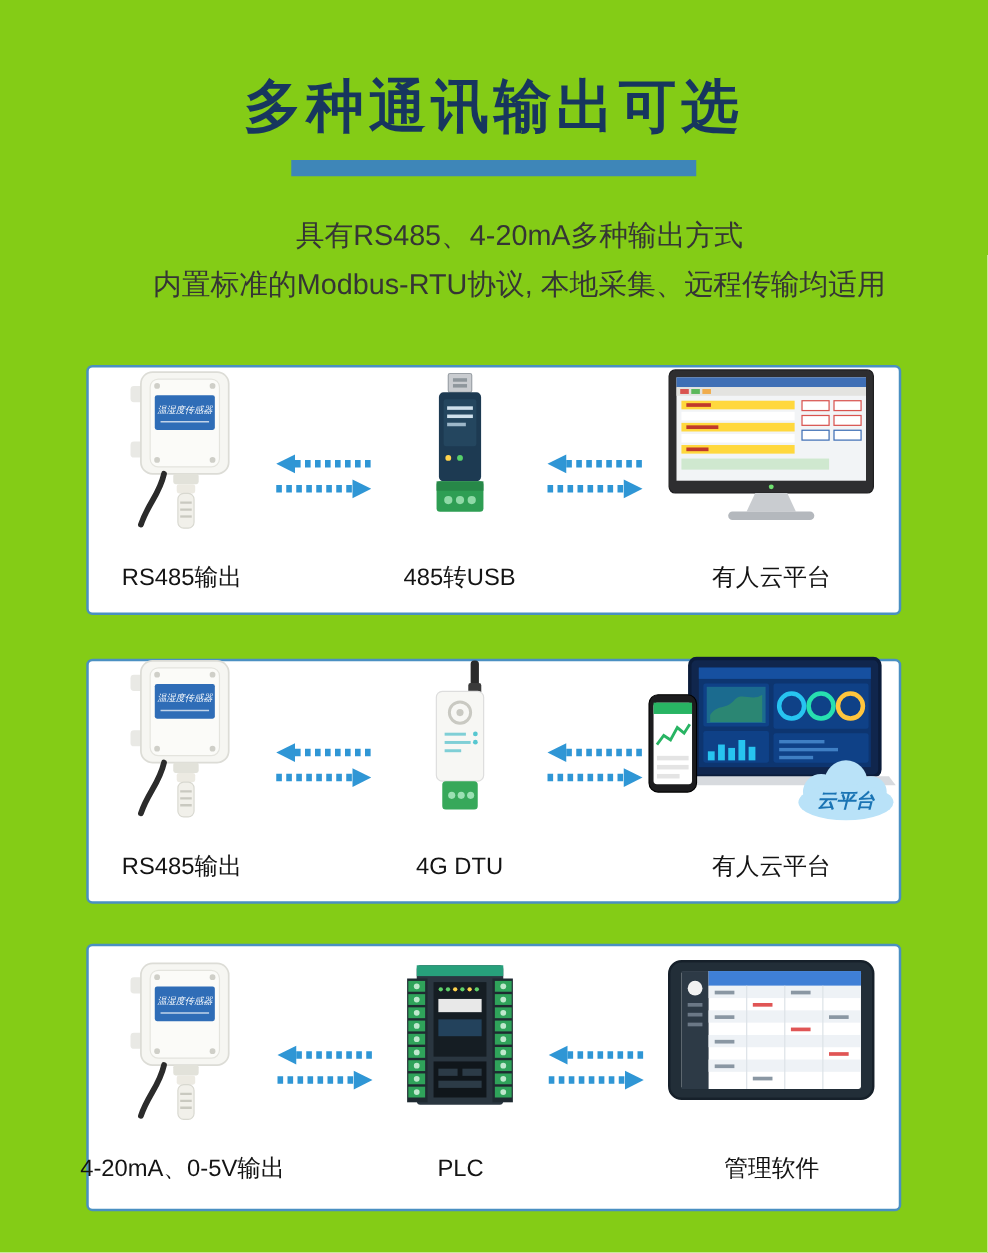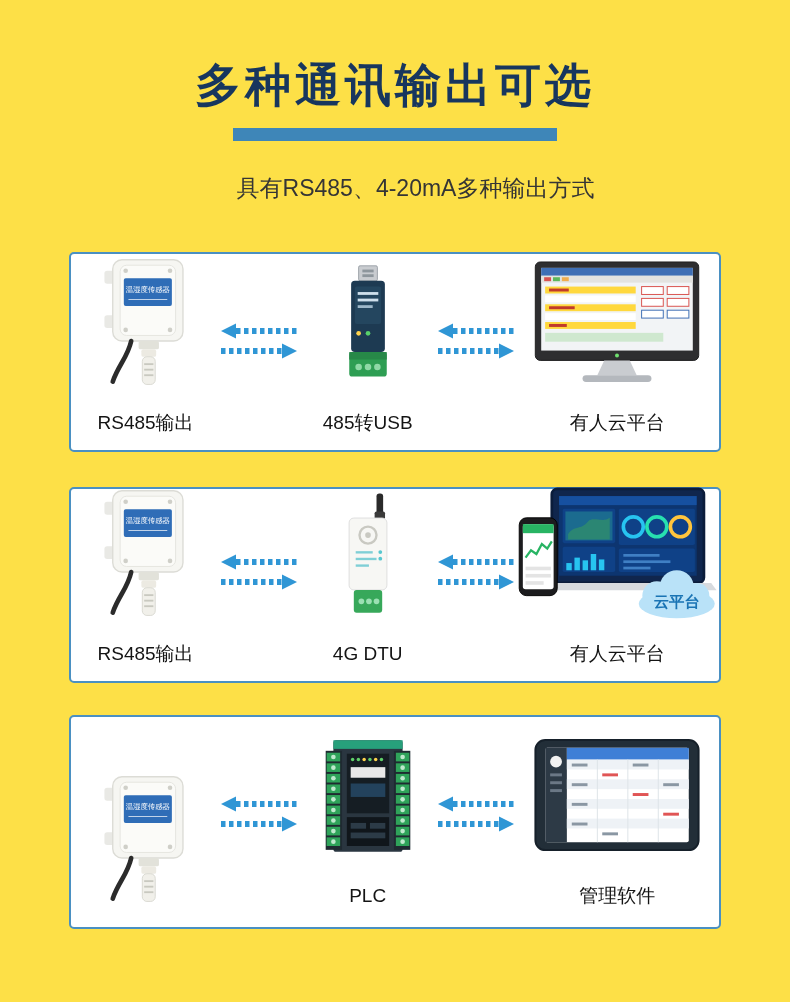--- a/index.html
+++ b/index.html
@@ -1,49 +1,50 @@
 <!DOCTYPE html>
 <html><head>
 <meta charset="utf-8">
 <style>
   * { margin:0; padding:0; box-sizing:border-box; }
   html,body { background:#ffffff; }
   body { font-family:"Liberation Sans","DejaVu Sans",sans-serif; }
-  .page { position:relative; width:790px; height:1002px; margin:0 auto; background:#fde047; overflow:hidden; }
+  .page { position:relative; width:790px; height:1002px; margin:0 auto; background:#84cc16; overflow:hidden; }
 
   .header { text-align:center; padding-top:60px; }
   .title { font-size:46px; font-weight:bold; color:#17365e; letter-spacing:4px; line-height:1.1; }
   .accent-bar { width:324px; height:13px; background:#3e86b8; margin:17px auto 0; }
   .subtitle { margin-top:28px; font-size:23px; color:#353535; line-height:1.72;padding-left:41px; }
 
   .panel { width:652px; margin:0 auto; border:2px solid #4a90c2; border-radius:5px;
            display:flex; justify-content:center; align-items:flex-end; background:#ffffff; }
   .panel-1 { height:200px; margin-top:44px; padding-bottom:14px; }
   .panel-2 { height:196px; margin-top:35px; padding-bottom:14px; }
   .panel-3 { height:214px; margin-top:32px; padding-bottom:18px; }
 
   .col { display:flex; flex-direction:column; align-items:center; justify-content:flex-end; }
   .col-left  { width:150px; }
   .col-mid   { width:140px; }
   .col-right { width:205px; }
-  .device { height:138px; display:flex; align-items:center; justify-content:center; }
+  .device { height:138px; display:flex; align-items:flex-start; justify-content:center;font-style:italic; }
   .label { height:26px; line-height:26px; font-size:19px; color:#141414; white-space:nowrap; margin-top:18px; }
 
   .arrow-col { width:78px; align-self:flex-end; margin-bottom:74px; display:flex; justify-content:center; }
 </style>
 </head>
 <body>
 
 <div class="page">
 
   <header class="header">
     <h1 class="title">多种通讯输出可选</h1>
     <div class="accent-bar"></div>
     <p class="subtitle">
       <span>具有RS485、4-20mA多种输出方式</span><br>
+      <span>内置标准的Modbus-RTU协议, 本地采集、远程传输均适用</span>
     </p>
   </header>
 
   <section class="panel panel-1">
 
     <div class="col col-left">
       <div class="device">
         <svg width="116" height="134" viewBox="0 0 120 145">
           <rect x="15" y="16" width="12" height="14" rx="3" fill="#e9e9e5"></rect>
           <rect x="15" y="64" width="12" height="14" rx="3" fill="#e9e9e5"></rect>
@@ -278,20 +279,21 @@
           <line x1="41" y1="47" x2="83" y2="47" stroke="#ffffff" stroke-width="1.2" opacity="0.7"></line>
           <path d="M44,92 C40,110 30,118 24,136" stroke="#2b2b2b" stroke-width="5" fill="none" stroke-linecap="round"></path>
           <rect x="52" y="92" width="22" height="9" rx="2" fill="#e2e2da"></rect>
           <rect x="55" y="101" width="16" height="8" rx="2" fill="#eceae2"></rect>
           <rect x="56" y="109" width="14" height="30" rx="5" fill="#f1f0ea" stroke="#d8d8d0" stroke-width="1"></rect>
           <line x1="58" y1="117" x2="68" y2="117" stroke="#c9c9c0" stroke-width="2"></line>
           <line x1="58" y1="123" x2="68" y2="123" stroke="#c9c9c0" stroke-width="2"></line>
           <line x1="58" y1="129" x2="68" y2="129" stroke="#c9c9c0" stroke-width="2"></line>
         </svg>
       </div>
+      <div class="label">4-20mA、0-5V输出</div>
     </div>
 
     <div class="arrow-col">
       <svg width="78" height="42" viewBox="0 0 78 42">
         <polygon points="1,11 16,3.5 16,18.5" fill="#2f96d5"></polygon>
         <line x1="16" y1="11" x2="77" y2="11" stroke="#2f96d5" stroke-width="6" stroke-dasharray="4.5 3.5"></line>
         <line x1="1" y1="31" x2="62" y2="31" stroke="#2f96d5" stroke-width="6" stroke-dasharray="4.5 3.5"></line>
         <polygon points="77,31 62,23.5 62,38.5" fill="#2f96d5"></polygon>
       </svg>
     </div>

